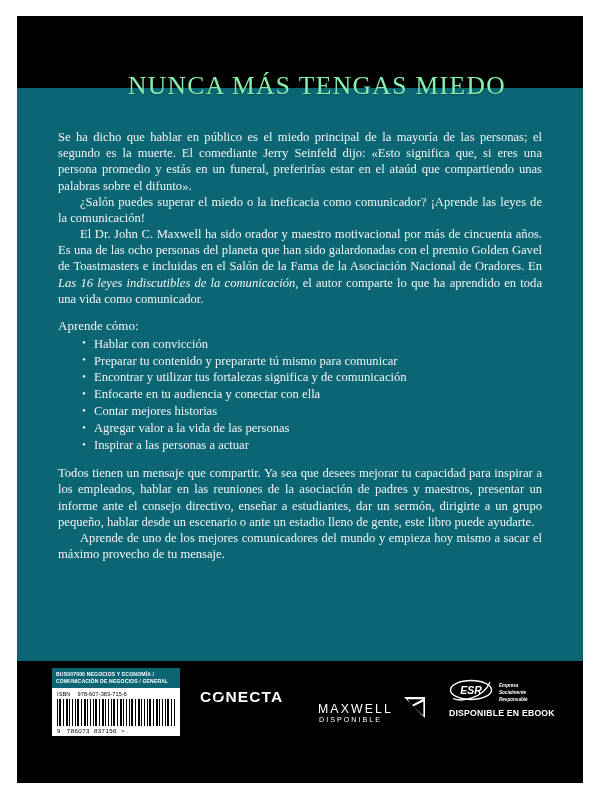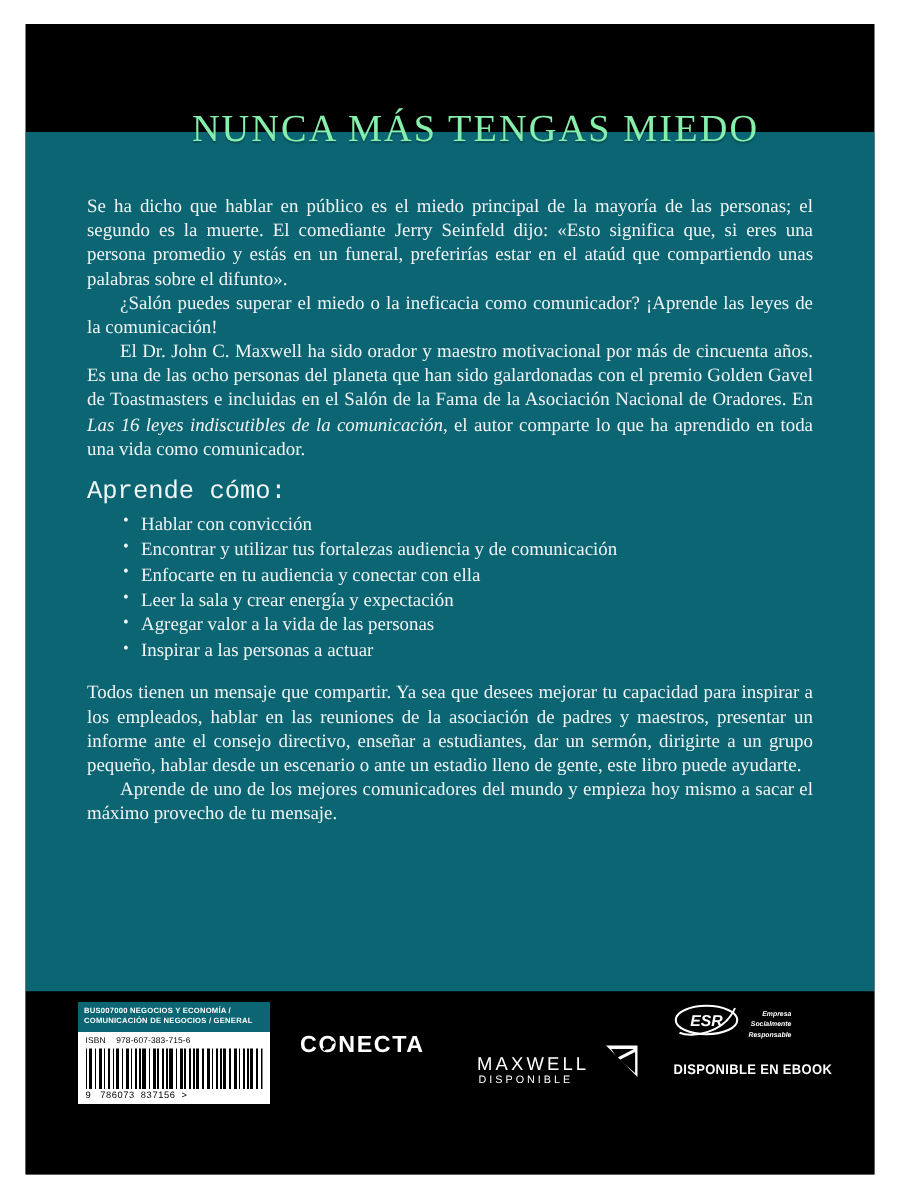--- a/index.html
+++ b/index.html
@@ -66,22 +66,22 @@
   #copy p {
     margin: 0 0 0 0;
     text-indent: 0;
   }
   #copy p.indent { text-indent: 22px; }
   #copy .gap { height: 11px; }
 
   .ital { font-style: italic; margin-top: 31px; }
 
   #learn-label {
-    font-family: Liberation Mono, monospace;
-    font-size: 17px;
+    font-family: Liberation Serif, serif;
+    font-size: 13px;
     color: #f0f4f4;
     margin: 0;
     text-align: left;
   }
 
   ul#learn-list {
     margin: 1px 0 0 0;
     padding: 0 0 0 36px;
     list-style: none;
     text-align: left;
@@ -229,24 +229,23 @@
     right: -4px;
     top: -1px;
     width: 26px;
     height: 24px;
   }
 
   
   #esr-group {
     position: absolute;
     left: 432px;
-    top: 8px;
+    top: 18px;
     width: 120px;
     height: 24px;
-    text-align: right;
   }
   #esr-badge {
     position: absolute;
     left: 0; top: 0;
     width: 44px; height: 22px;
   }
   #esr-text {
     position: absolute;
     left: 50px;
     top: 2.5px;
@@ -287,23 +286,24 @@
 
     <p>Se ha dicho que hablar en público es el miedo principal de la mayoría de las personas; el segundo es la muerte. El comediante Jerry Seinfeld dijo: «Esto significa que, si eres una persona promedio y estás en un funeral, preferirías estar en el ataúd que compartiendo unas palabras sobre el difunto».</p>
     <p class="indent">¿Salón puedes superar el miedo o la ineficacia como comunicador? ¡Aprende las leyes de la comunicación!</p>
     <p class="indent"><span>El Dr. John C. Maxwell ha sido orador y maestro motivacional por más de cincuenta años. Es una de las ocho personas del planeta que han sido galardonadas con el premio Golden Gavel de Toastmasters e incluidas en el Salón de la Fama de la Asociación Nacional de Oradores. En </span><span class="ital">Las 16 leyes indiscutibles de la comunicación,</span><span> el autor comparte lo que ha aprendido en toda una vida como comunicador.</span></p>
 
     <div class="gap"></div>
 
     <p id="learn-label">Aprende cómo:</p>
     <ul id="learn-list">
       <li>Hablar con convicción</li>
-      <li>Encontrar y utilizar tus fortalezas audiencia y de comunicación</li>
+      <li>Preparar tu contenido y prepararte tú mismo para comunicar</li>
+      <li>Encontrar y utilizar tus fortalezas significa y de comunicación</li>
       <li>Enfocarte en tu audiencia y conectar con ella</li>
-      <li>Leer la sala y crear energía y expectación</li>
+      <li>Contar mejores historias</li>
       <li>Agregar valor a la vida de las personas</li>
       <li>Inspirar a las personas a actuar</li>
     </ul>
 
     <div class="gap"></div>
 
     <p>Todos tienen un mensaje que compartir. Ya sea que desees mejorar tu capacidad para inspirar a los empleados, hablar en las reuniones de la asociación de padres y maestros, presentar un informe ante el consejo directivo, enseñar a estudiantes, dar un sermón, dirigirte a un grupo pequeño, hablar desde un escenario o ante un estadio lleno de gente, este libro puede ayudarte.</p>
     <p class="indent">Aprende de uno de los mejores comunicadores del mundo y empieza hoy mismo a sacar el máximo provecho de tu mensaje.</p>
   </div>
 

